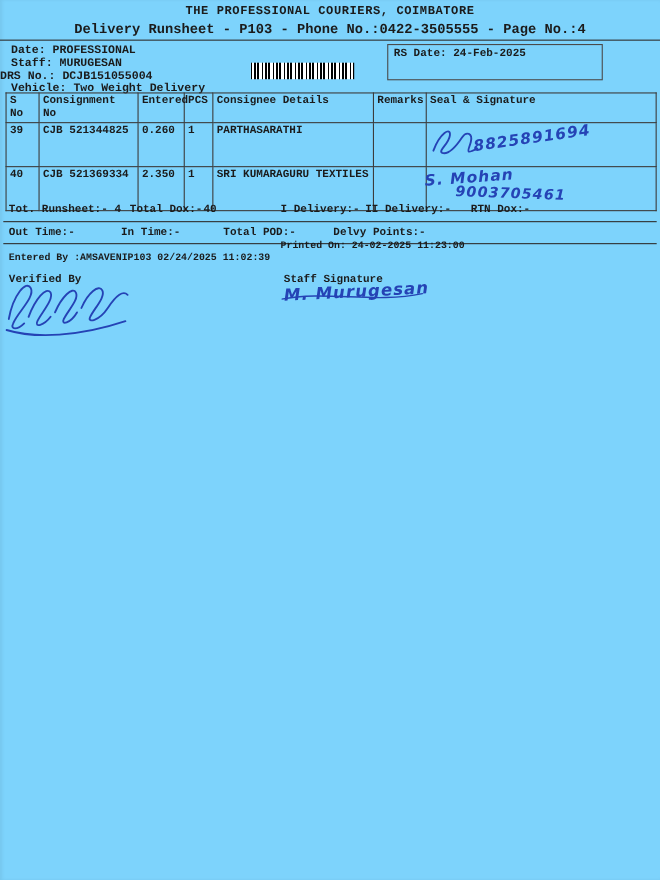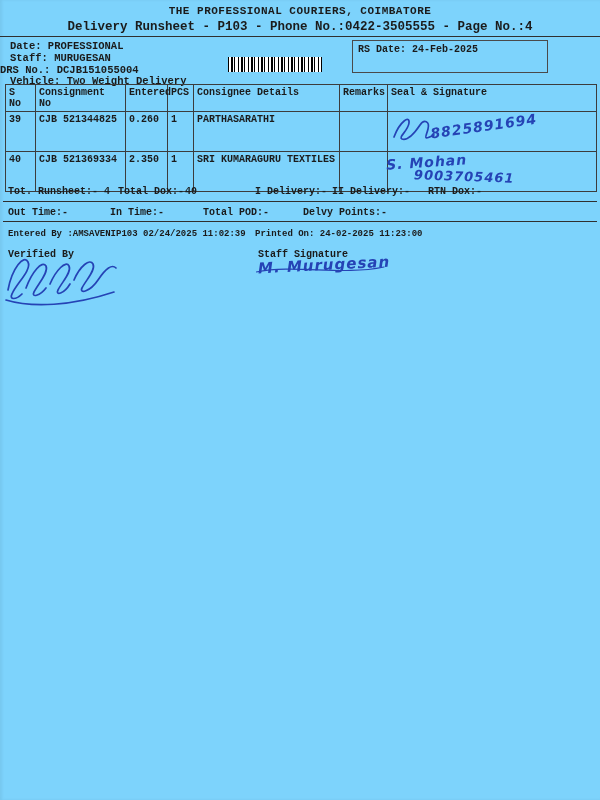--- a/index.html
+++ b/index.html
@@ -140,21 +140,21 @@
   <div class="abs summary" style="left:428px;top:186px;">RTN Dox:-</div>
   <div class="hline" style="left:3px;top:201px;width:594px;"></div>
 
   <div class="abs summary" style="left:8px;top:207px;">Out Time:-</div>
   <div class="abs summary" style="left:110px;top:207px;">In Time:-</div>
   <div class="abs summary" style="left:203px;top:207px;">Total POD:-</div>
   <div class="abs summary" style="left:303px;top:207px;">Delvy Points:-</div>
   <div class="hline" style="left:3px;top:221px;width:594px;"></div>
 
   <div class="abs small" style="left:8px;top:229px;">Entered By :AMSAVENIP103 02/24/2025 11:02:39</div>
-  <div class="abs small" style="left:255px;top:229px;">Printed On: 24-02-2025 11:23:00</div>
+  <div class="abs small" style="left:255px;top:218px;">Printed On: 24-02-2025 11:23:00</div>
 
   <div class="abs summary" style="left:8px;top:249px;">Verified By</div>
   <div class="abs summary" style="left:258px;top:249px;">Staff Signature</div>
 
   <svg class="sig-svg" style="left:2px;top:250px;" width="130" height="58" viewBox="0 0 130 58">
     <path d="M6,40 C10,18 22,4 26,12 C30,20 14,34 10,44 C7,50 14,50 20,44 M24,38 C30,22 40,10 44,16 C47,22 36,34 32,42 C29,48 38,46 44,38 M48,34 C54,20 64,10 67,16 C70,22 60,32 56,40 C53,46 62,44 68,34 M72,30 C78,16 88,8 91,14 C94,20 84,30 80,38 C77,44 88,42 96,30 C104,18 110,14 114,18 M4,50 C30,58 70,56 112,42"></path>
   </svg>
 
   <div class="handw abs" style="left:258px;top:256px;font-size:15px;transform:rotate(-3deg);">M. Murugesan</div>
   <svg class="sig-svg" style="left:256px;top:262px;" width="130" height="16" viewBox="0 0 130 16">

